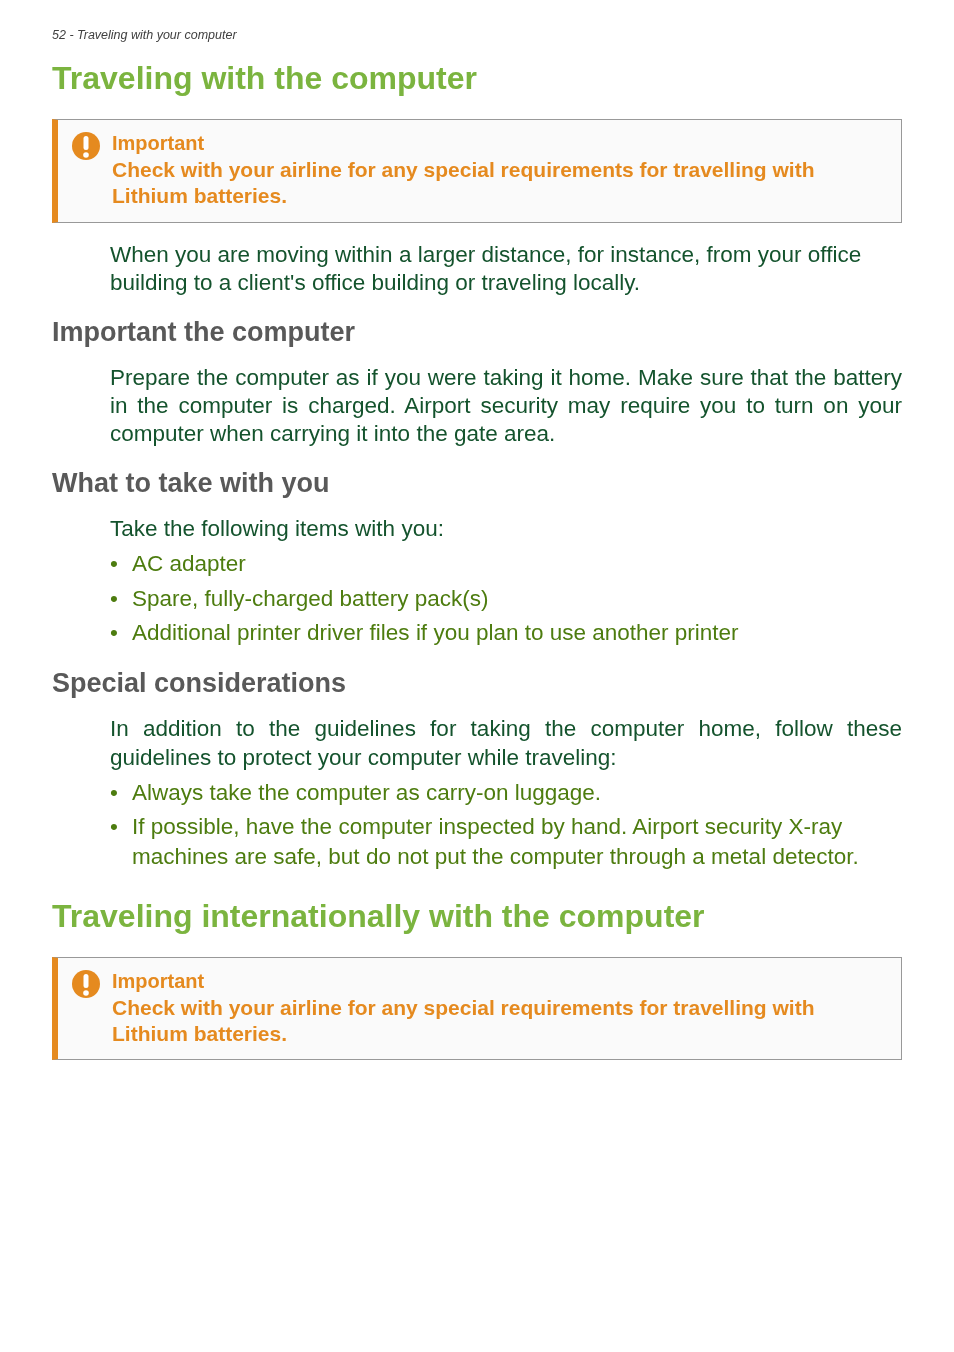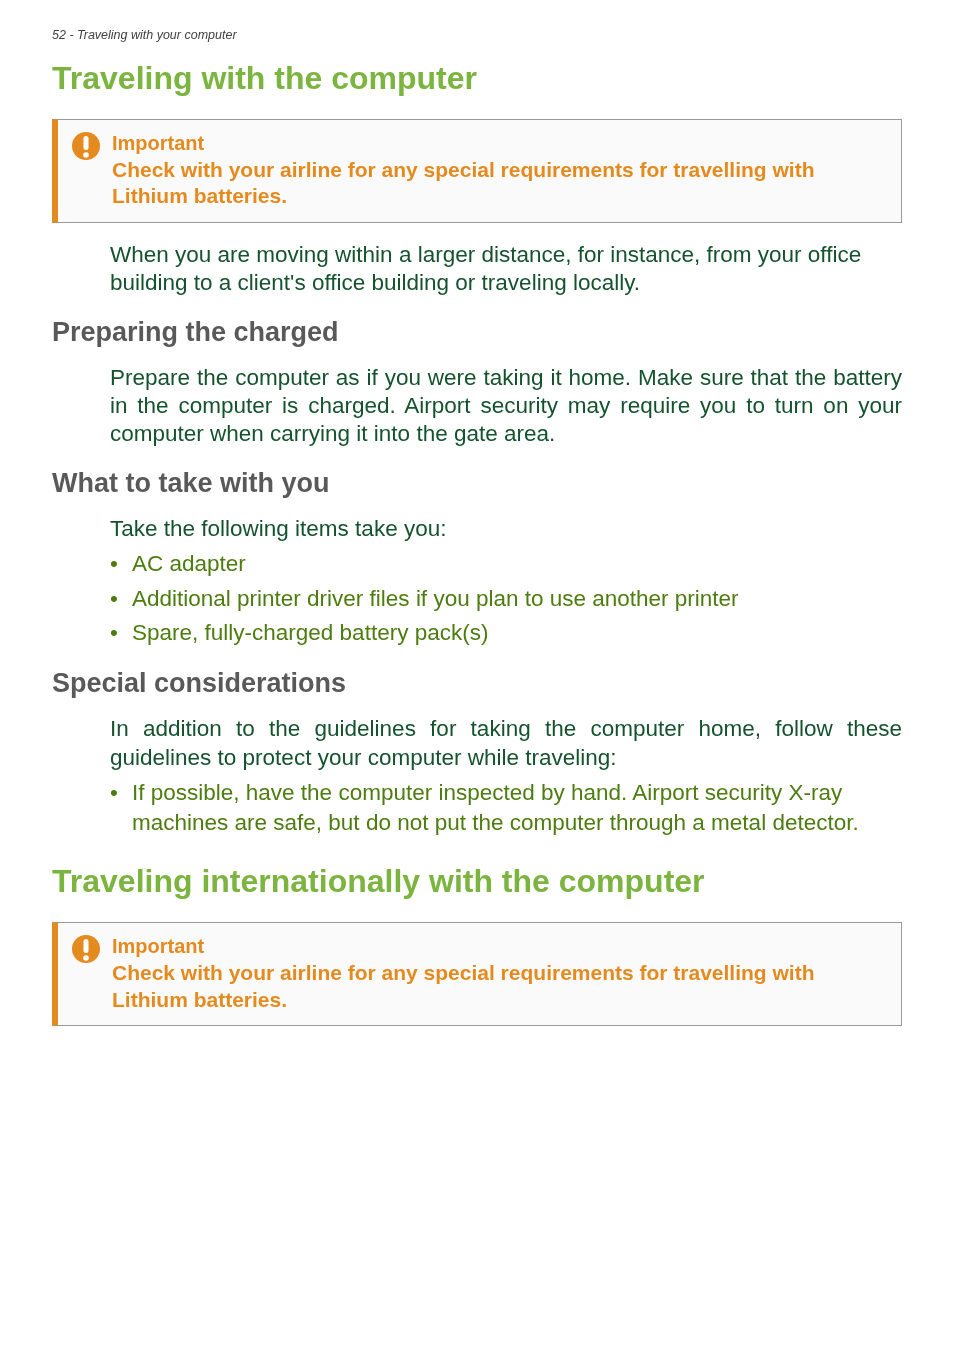--- a/index.html
+++ b/index.html
@@ -111,39 +111,40 @@
     <circle cx="16" cy="25" r="2.8" fill="#ffffff"></circle>
   </svg>
   <div class="callout-text">
     <div class="callout-title">Important</div>
     <div class="callout-body">Check with your airline for any special requirements for travelling with Lithium batteries.</div>
   </div>
 </div>
 
 <div class="body-text">When you are moving within a larger distance, for instance, from your office building to a client's office building or traveling locally.</div>
 
-<h2 class="gray">Preparing the charged</h2>
+<h2 class="gray">Important the computer</h2>
 
 <div class="body-text justify">Prepare the computer as if you were taking it home. Make sure that the battery in the computer is charged. Airport security may require you to turn on your computer when carrying it into the gate area.</div>
 
 <h2 class="gray">What to take with you</h2>
 
-<div class="body-text" style="margin-bottom:6px;">Take the following items take you:</div>
+<div class="body-text" style="margin-bottom:6px;">Take the following items with you:</div>
 
 <ul class="bullets">
   <li>AC adapter</li>
+  <li>Spare, fully-charged battery pack(s)</li>
   <li>Additional printer driver files if you plan to use another printer</li>
-  <li>Spare, fully-charged battery pack(s)</li>
 </ul>
 
 <h2 class="gray">Special considerations</h2>
 
 <div class="body-text justify" style="margin-bottom:6px;">In addition to the guidelines for taking the computer home, follow these guidelines to protect your computer while traveling:</div>
 
 <ul class="bullets">
+  <li>Always take the computer as carry-on luggage.</li>
   <li>If possible, have the computer inspected by hand. Airport security X-ray machines are safe, but do not put the computer through a metal detector.</li>
 </ul>
 
 <h1 class="green" style="margin-top:25px;">Traveling internationally with the computer</h1>
 
 <div class="callout">
   <svg class="callout-icon" viewBox="0 0 32 32">
     <circle cx="16" cy="16" r="14" fill="#e58a1f"></circle>
     <rect x="13.5" y="6" width="5" height="14" rx="2.5" fill="#ffffff"></rect>
     <circle cx="16" cy="25" r="2.8" fill="#ffffff"></circle>

